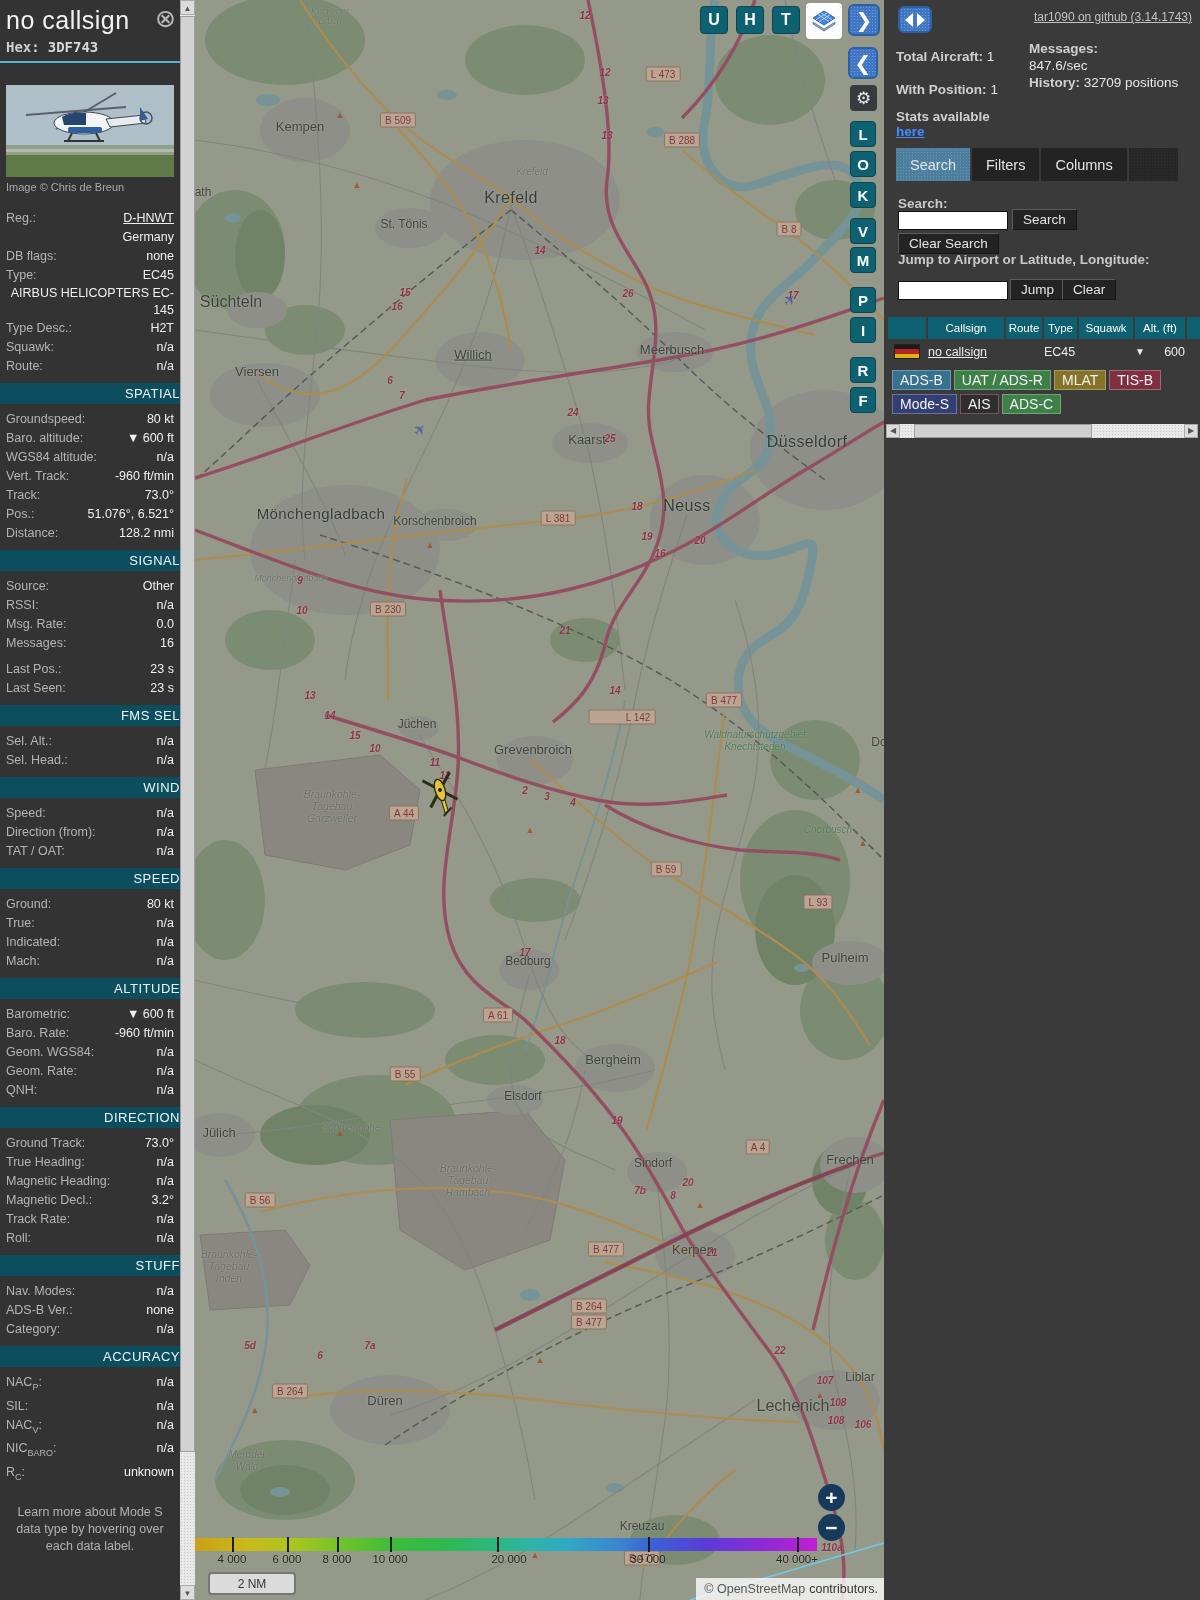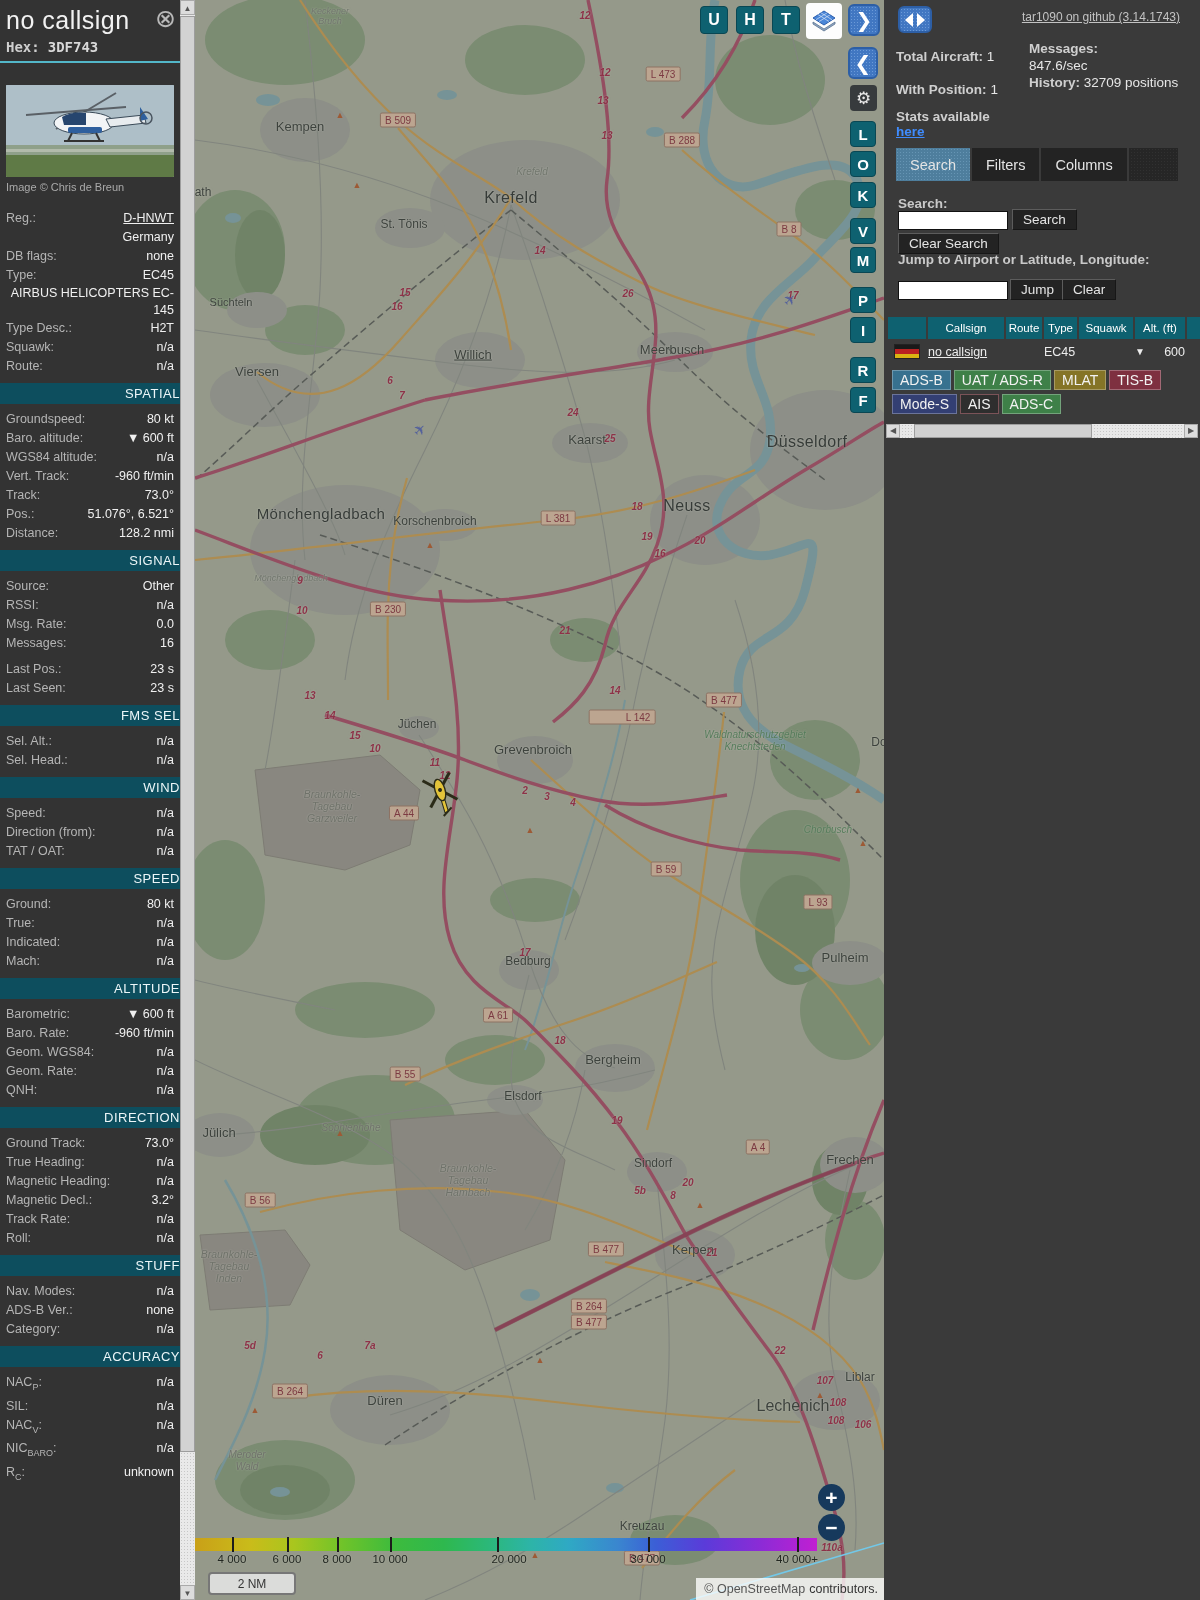--- a/index.html
+++ b/index.html
@@ -51,21 +51,21 @@
   
   #legendbar{position:absolute;left:0;top:1538px;width:622px;height:13px;background:linear-gradient(to right,#c9a018 0%,#c9bc1a 9%,#a8c61e 16%,#6ec32a 24%,#3dbb3d 32%,#2eb84e 40%,#2bb878 47%,#2db4a8 54%,#2fa9c4 60%,#3a86cf 68%,#3b5fd6 74%,#5b3bd9 82%,#8c2bd6 91%,#c11fd2 100%);}
   .ltick{position:absolute;top:-1px;width:2px;height:15px;background:#1c1c1c;}
   .llab{position:absolute;top:1553px;transform:translateX(-50%);font-size:11.5px;color:#222721;text-shadow:0 0 2px rgba(205,210,198,.5);}
   #scalebox{position:absolute;left:13px;top:1572px;width:84px;height:19px;background:rgba(232,232,232,.85);border:2px solid #777;border-radius:4px;color:#333;font-size:12px;display:flex;align-items:center;justify-content:center;}
   #attrib{position:absolute;right:0;top:1578px;height:22px;background:rgba(255,255,255,.78);font-size:12.5px;color:#333;display:flex;align-items:center;padding:0 6px 0 8px;white-space:nowrap;}
   #attrib a{color:#555;text-decoration:none;margin-right:4px;}
   
   #panel{position:absolute;left:884px;top:0;width:316px;height:1600px;background:#3a3a3a;color:#cfcfcf;font-size:13px;box-sizing:border-box;}
   #panel-toggle{position:absolute;left:14px;top:6px;width:34px;height:27px;}
-  #ghlink{position:absolute;right:20px;top:10px;font-size:12px;color:#c3c3c3;}
+  #ghlink{position:absolute;right:8px;top:10px;font-size:12px;color:#c3c3c3;}
   #ghlink a{color:#c3c3c3;text-decoration:underline;}
   .statline{position:absolute;font-size:13.5px;line-height:17px;color:#c9c9c9;}
   .statline b{color:#cfcfcf;}
   .statline .val{font-weight:normal;color:#e6e6e6;}
   #hereline a{color:#3f8cff;text-decoration:underline;font-weight:bold;}
   #tabs{position:absolute;left:12px;top:148px;width:282px;height:33px;background:#262626;background-image:radial-gradient(#313131 1px,transparent 1px);background-size:3px 3px;display:flex;}
   .tab{height:33px;display:flex;align-items:center;justify-content:center;padding:0 14px;color:#e4e4e4;font-size:14.5px;border-right:2px solid #3a3a3a;cursor:pointer;background:#232323;}
   .tab.active{background:#4e7e9d;background-image:radial-gradient(#6695b4 1px,transparent 1px);background-size:3px 3px;}
   .formlabel{position:absolute;font-weight:bold;font-size:13.5px;color:#c9c9c9;line-height:17px;}
   .tinput{position:absolute;width:104px;height:17px;background:#fff;border:1px solid #111;font-size:12px;color:#000;padding:0 2px;}
@@ -311,20 +311,21 @@
         </div>
         <div class="sb-row">
           <span class="lb">NIC<sub>BARO</sub>:</span>
           <span class="vl">n/a</span>
         </div>
         <div class="sb-row">
           <span class="lb">R<sub>C</sub>:</span>
           <span class="vl">unknown</span>
         </div>
       </div>
+    <div class="sb-footer">Learn more about Mode S data type by hovering over each data label.</div>
   </aside>
 
   <div id="sb-scroll">
     <div class="arr" style="top:0">▲</div>
     <div class="thumb"></div>
     <div class="arr" style="bottom:0">▼</div>
   </div>
 
   <div id="map">
     <svg id="basemap" width="689" height="1600" viewBox="0 0 689 1600">
@@ -465,21 +466,21 @@
     </svg>
 
     <div id="map-labels">
         <div class="mlab minor" style="left: 135px; top: 16px; font-size: 9px;">Keckener
 Bruch</div>
         <div class="mlab town" style="left: 105px; top: 127px; font-size: 13px;">Kempen</div>
         <div class="mlab minor" style="left: 337px; top: 172px; font-size: 10px;">Krefeld</div>
         <div class="mlab city" style="left: 316px; top: 198px; font-size: 16px;">Krefeld</div>
         <div class="mlab town" style="left: 209px; top: 225px; font-size: 12px;">St. Tönis</div>
         <div class="mlab town" style="left: 8px; top: 193px; font-size: 12px;">ath</div>
-        <div class="mlab town" style="left: 36px; top: 302px; font-size: 11px;">Süchteln</div>
+        <div class="mlab town" style="left: 36px; top: 302px; font-size: 16px;">Süchteln</div>
         <div class="mlab town" style="left: 278px; top: 355px; font-size: 13px; text-decoration: underline;">Willich</div>
         <div class="mlab town" style="left: 477px; top: 350px; font-size: 13px;">Meerbusch</div>
         <div class="mlab town" style="left: 62px; top: 372px; font-size: 13px;">Viersen</div>
         <div class="mlab town" style="left: 392px; top: 440px; font-size: 13px;">Kaarst</div>
         <div class="mlab city" style="left: 612px; top: 442px; font-size: 16px;">Düsseldorf</div>
         <div class="mlab city" style="left: 492px; top: 506px; font-size: 16px;">Neuss</div>
         <div class="mlab city" style="left: 126px; top: 514px; font-size: 15px;">Mönchengladbach</div>
         <div class="mlab town" style="left: 240px; top: 522px; font-size: 12px;">Korschenbroich</div>
         <div class="mlab minor" style="left: 96px; top: 578px; font-size: 9px;">Mönchengladbach</div>
         <div class="mlab town" style="left: 222px; top: 725px; font-size: 12px;">Jüchen</div>
@@ -558,21 +559,21 @@
         <div class="exitnum" style="left: 180px; top: 748px;">10</div>
         <div class="exitnum" style="left: 240px; top: 762px;">11</div>
         <div class="exitnum" style="left: 250px; top: 775px;">12</div>
         <div class="exitnum" style="left: 330px; top: 790px;">2</div>
         <div class="exitnum" style="left: 352px; top: 796px;">3</div>
         <div class="exitnum" style="left: 378px; top: 802px;">4</div>
         <div class="exitnum" style="left: 420px; top: 690px;">14</div>
         <div class="exitnum" style="left: 330px; top: 952px;">17</div>
         <div class="exitnum" style="left: 365px; top: 1040px;">18</div>
         <div class="exitnum" style="left: 422px; top: 1120px;">19</div>
-        <div class="exitnum" style="left: 445px; top: 1190px;">5b</div>
+        <div class="exitnum" style="left: 445px; top: 1190px;">7b</div>
         <div class="exitnum" style="left: 478px; top: 1195px;">8</div>
         <div class="exitnum" style="left: 493px; top: 1182px;">20</div>
         <div class="exitnum" style="left: 517px; top: 1252px;">21</div>
         <div class="exitnum" style="left: 585px; top: 1350px;">22</div>
         <div class="exitnum" style="left: 668px; top: 1424px;">106</div>
         <div class="exitnum" style="left: 630px; top: 1380px;">107</div>
         <div class="exitnum" style="left: 643px; top: 1402px;">108</div>
         <div class="exitnum" style="left: 641px; top: 1420px;">108</div>
         <div class="exitnum" style="left: 637px; top: 1547px;">110a</div>
         <div class="exitnum" style="left: 55px; top: 1345px;">5d</div>

